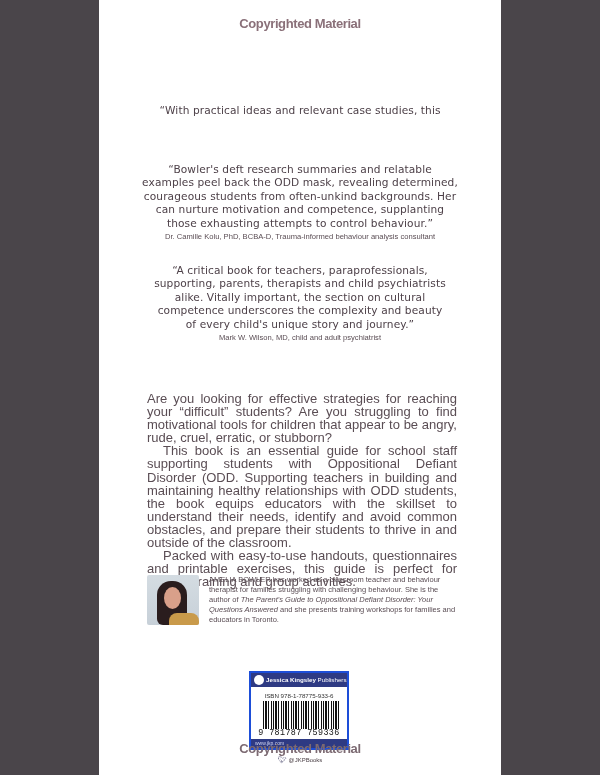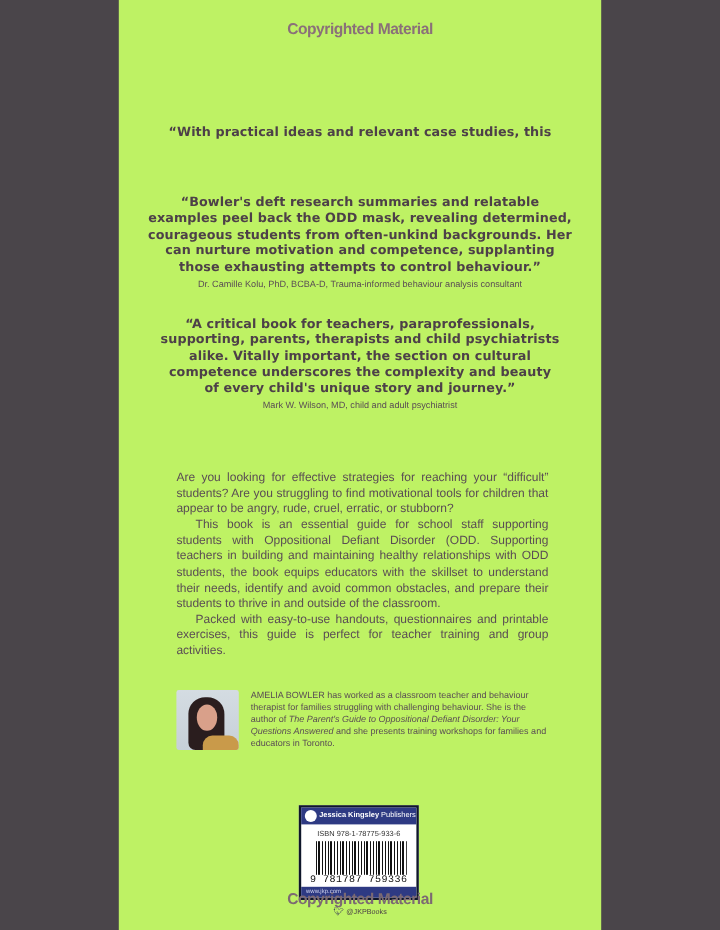--- a/index.html
+++ b/index.html
@@ -5,47 +5,47 @@
     html, body { margin: 0; padding: 0; }
     body {
       width: 600px; height: 775px;
       background: #4a454a;
       position: relative;
       overflow: hidden;
       font-family: "DejaVu Sans", sans-serif;
     }
     .cover {
       position: absolute; left: 99px; top: 0; width: 402px; height: 775px;
-      background: #bef264;
+      background: #ffffff;
       color: #574a50;
     }
     .watermark {
       position: absolute; left: 0; width: 402px; text-align: center;
       font-family: "Liberation Sans", sans-serif; font-weight: bold;
       font-size: 13px; color: #8a7079; letter-spacing: -0.4px;
     }
     .wm-top { top: 16px; }
     .wm-bottom { top: 741px; z-index: 5; color: #7c6a72; }
     .quote-block { position: absolute; left: 0; width: 402px; text-align: center; }
     .quote {
       font-family: "DejaVu Sans", sans-serif;
-      font-size: 10.6px; line-height: 13.4px; font-weight: bold;
+      font-size: 10.6px; line-height: 13.4px; font-weight: normal;
       color: #4d4048; letter-spacing: 0.1px;
     }
     .attrib {
       font-family: "Liberation Sans", sans-serif;
       font-size: 7.6px; line-height: 10px; color: #5a4d54; margin-top: 2px;
     }
     .q1 { top: 104px; }
     .q2 { top: 163px; }
     .q3 { top: 264px; text-align: center; }
     .blurb {
       position: absolute; left: 48px; top: 392px; width: 310px;
       font-family: "Liberation Sans", sans-serif;
-      font-size: 10px; line-height: 13.1px; color: #5a4d54;
+      font-size: 13px; line-height: 13.1px; color: #5a4d54;
       text-align: justify;
     }
     .blurb p { margin: 0; }
     .blurb p.indent { text-indent: 16px; }
     .author {
       position: absolute; left: 48px; top: 575px; width: 310px; height: 52px;
     }
     .photo {
       position: absolute; left: 0; top: 0; width: 52px; height: 50px;
       border-radius: 2px; overflow: hidden;
@@ -64,21 +64,21 @@
       background: #c99a4a; border-radius: 8px 8px 0 0;
     }
     .bio {
       position: absolute; left: 62px; top: 0; width: 250px;
       font-family: "Liberation Sans", sans-serif;
       font-size: 7.5px; line-height: 10.1px; color: #5a4d54;
     }
     .bio em { font-style: italic; }
     .isbn-box {
       position: absolute; left: 150px; top: 671px; width: 100px; height: 79px;
-      background: #ffffff; border: 2px solid #0f172a; box-sizing: border-box;
+      background: #ffffff; border: 2px solid #1d4ed8; box-sizing: border-box;
     }
     .isbn-header {
       position: absolute; left: 0; top: 0; width: 100%; height: 14px;
       background: #2e3a83; color: #fff;
       font-family: "Liberation Sans", sans-serif; font-size: 6.2px; font-weight: bold;
       line-height: 14px; padding-left: 15px; box-sizing: border-box; white-space: nowrap;
     }
     .isbn-header .logo {
       position: absolute; left: 3px; top: 2px; width: 10px; height: 10px;
       border-radius: 50%; background: #fff;

